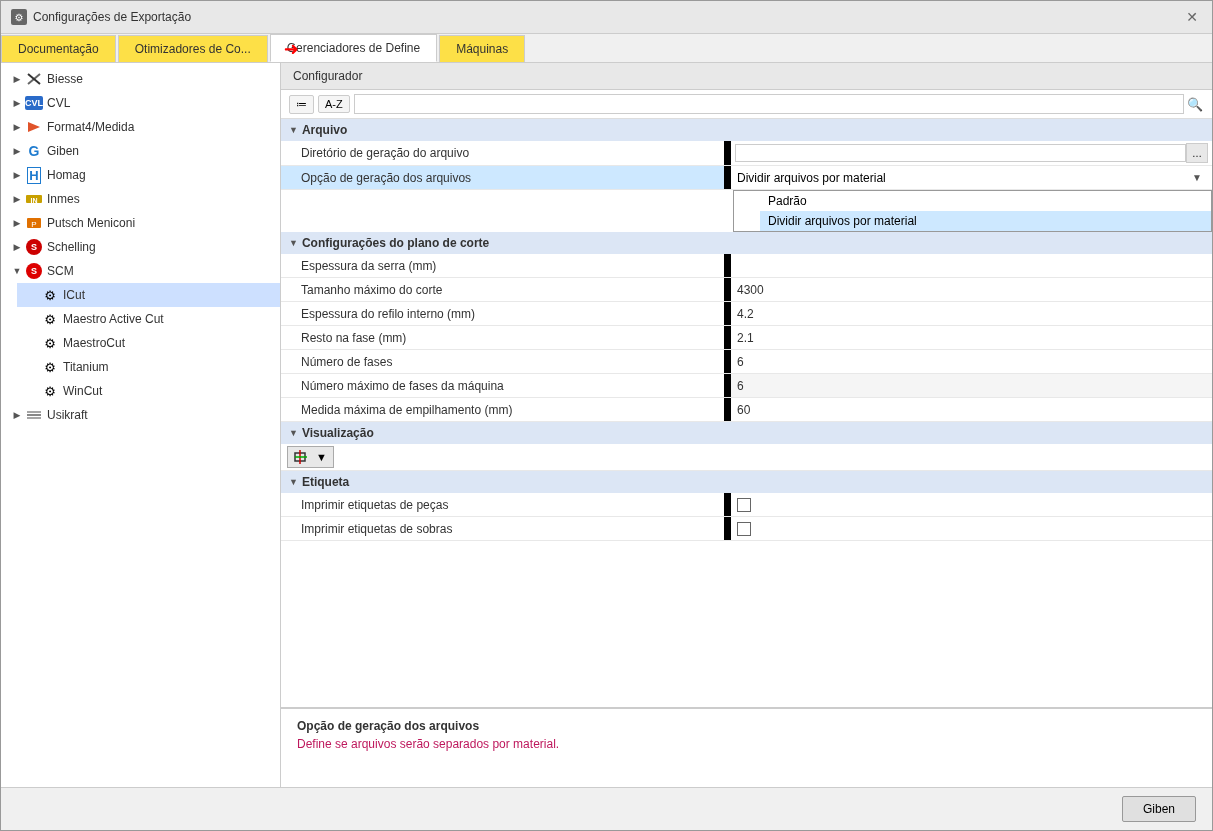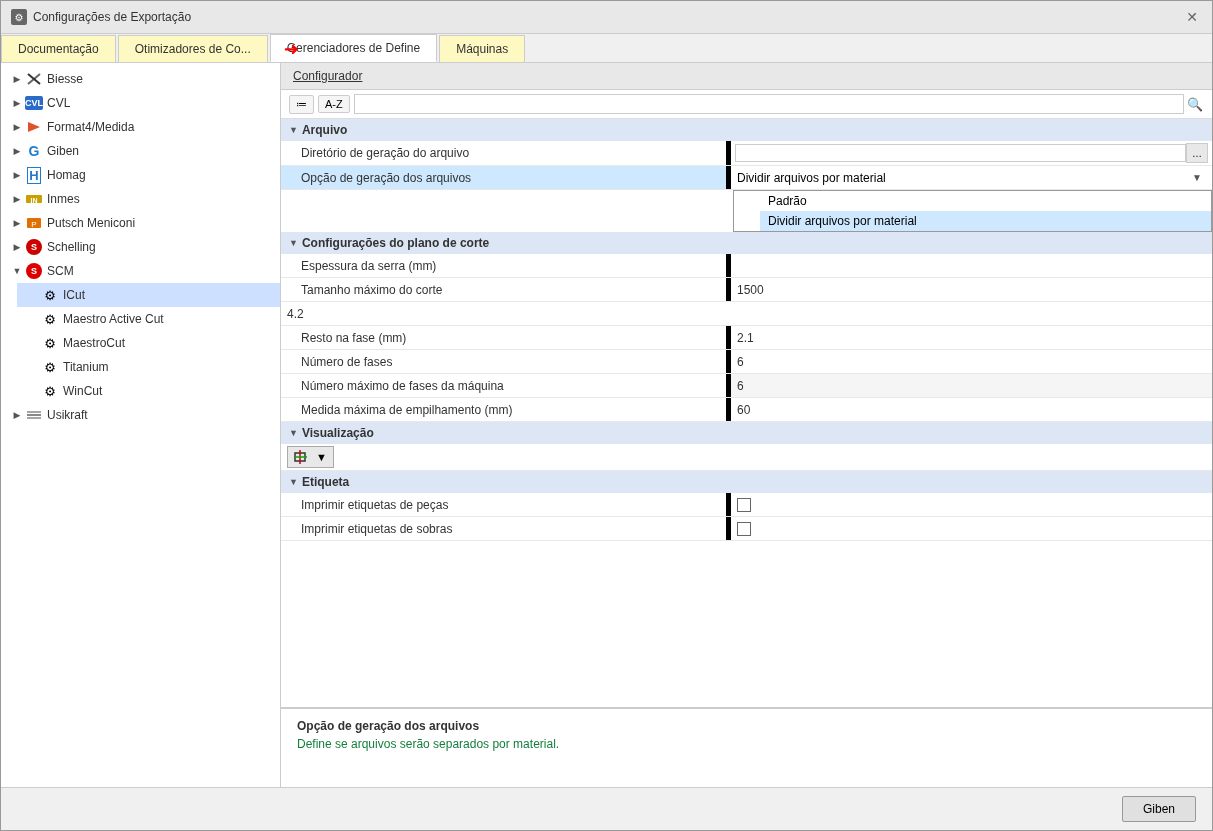--- a/index.html
+++ b/index.html
@@ -66,21 +66,21 @@
       background: #f0f0f0;
       border-bottom: 1px solid #ccc;
       display: flex;
       align-items: flex-end;
       padding: 0 0 0 0;
     }
     .tab {
       padding: 6px 16px;
       border: 1px solid #ccc;
       border-bottom: none;
-      background: #fef9c3;
+      background: #fde047;
       cursor: pointer;
       font-size: 12px;
       color: #333;
       margin-right: 2px;
       position: relative;
     }
     .tab.active {
       background: #fff;
       border-bottom: 1px solid #fff;
       z-index: 1;
@@ -142,21 +142,20 @@
       flex-direction: column;
       background: #f5f5f5;
       overflow: hidden;
     }
     .configurador-tab {
       padding: 6px 12px;
       background: #e8e8e8;
       border-bottom: 1px solid #ccc;
       font-size: 12px;
       color: #333;
-      text-decoration: underline;
     }
     .toolbar {
       display: flex;
       align-items: center;
       padding: 4px 8px;
       background: #fff;
       border-bottom: 1px solid #ddd;
       gap: 4px;
     }
     .toolbar-btn {
@@ -210,21 +209,21 @@
     }
     .prop-row.highlighted { background: #cde8ff; }
     .prop-label {
       width: 450px;
       min-width: 450px;
       padding: 4px 8px 4px 20px;
       color: #333;
       font-size: 12px;
       display: flex;
       align-items: center;
-      border-right: 5px solid #000000;
+      border-right: 7px solid #000000;
     }
     .prop-value {
       flex: 1;
       padding: 2px 6px;
       font-size: 12px;
       color: #333;
       display: flex;
       align-items: center;
       background: #fff;
       position: relative;
@@ -297,21 +296,21 @@
       min-height: 80px;
     }
     .info-title {
       font-weight: bold;
       font-size: 12px;
       margin-bottom: 4px;
       color: #333;
     }
     .info-desc {
       font-size: 12px;
-      color: #15803d;
+      color: #be185d;
     }
 
     
     .footer {
       display: flex;
       justify-content: flex-end;
       padding: 8px 16px;
       background: #f0f0f0;
       border-top: 1px solid #ccc;
     }
@@ -569,25 +568,28 @@
           <div class="prop-value">
             <input type="text" style="border: none; outline: none; width: 100%; font-size: 12px;">
           </div>
         </div>
 
         <div class="prop-row">
           <div class="prop-label">
             <span>Tamanho máximo do corte</span>
           </div>
           <div class="prop-value">
-            <span>1500</span>
-          </div>
-        </div>
-
-        <div class="prop-row">
+            <span>4300</span>
+          </div>
+        </div>
+
+        <div class="prop-row">
+          <div class="prop-label">
+            <span>Espessura do refilo interno (mm)</span>
+          </div>
           <div class="prop-value">
             <span>4.2</span>
           </div>
         </div>
 
         <div class="prop-row">
           <div class="prop-label">
             <span>Resto na fase (mm)</span>
           </div>
           <div class="prop-value">

